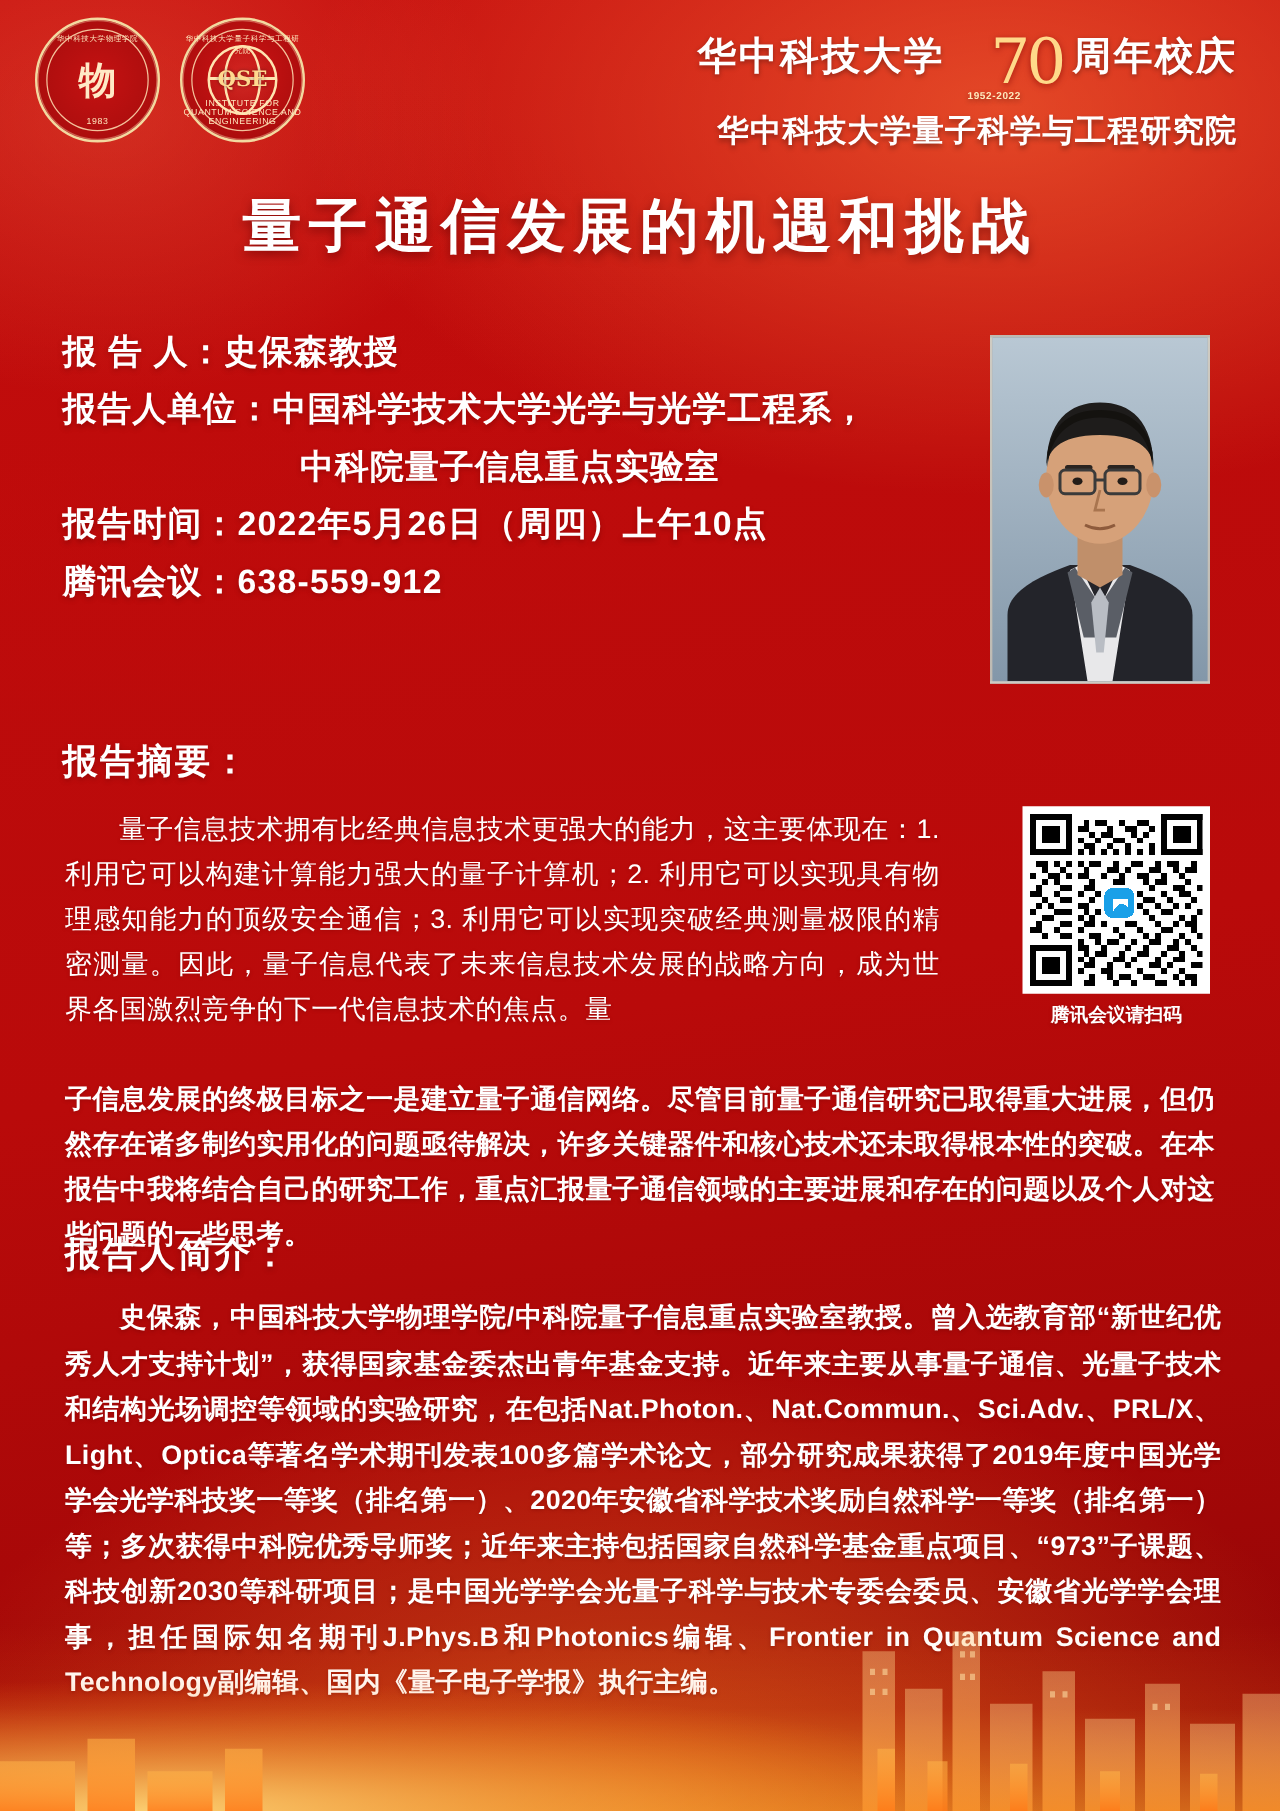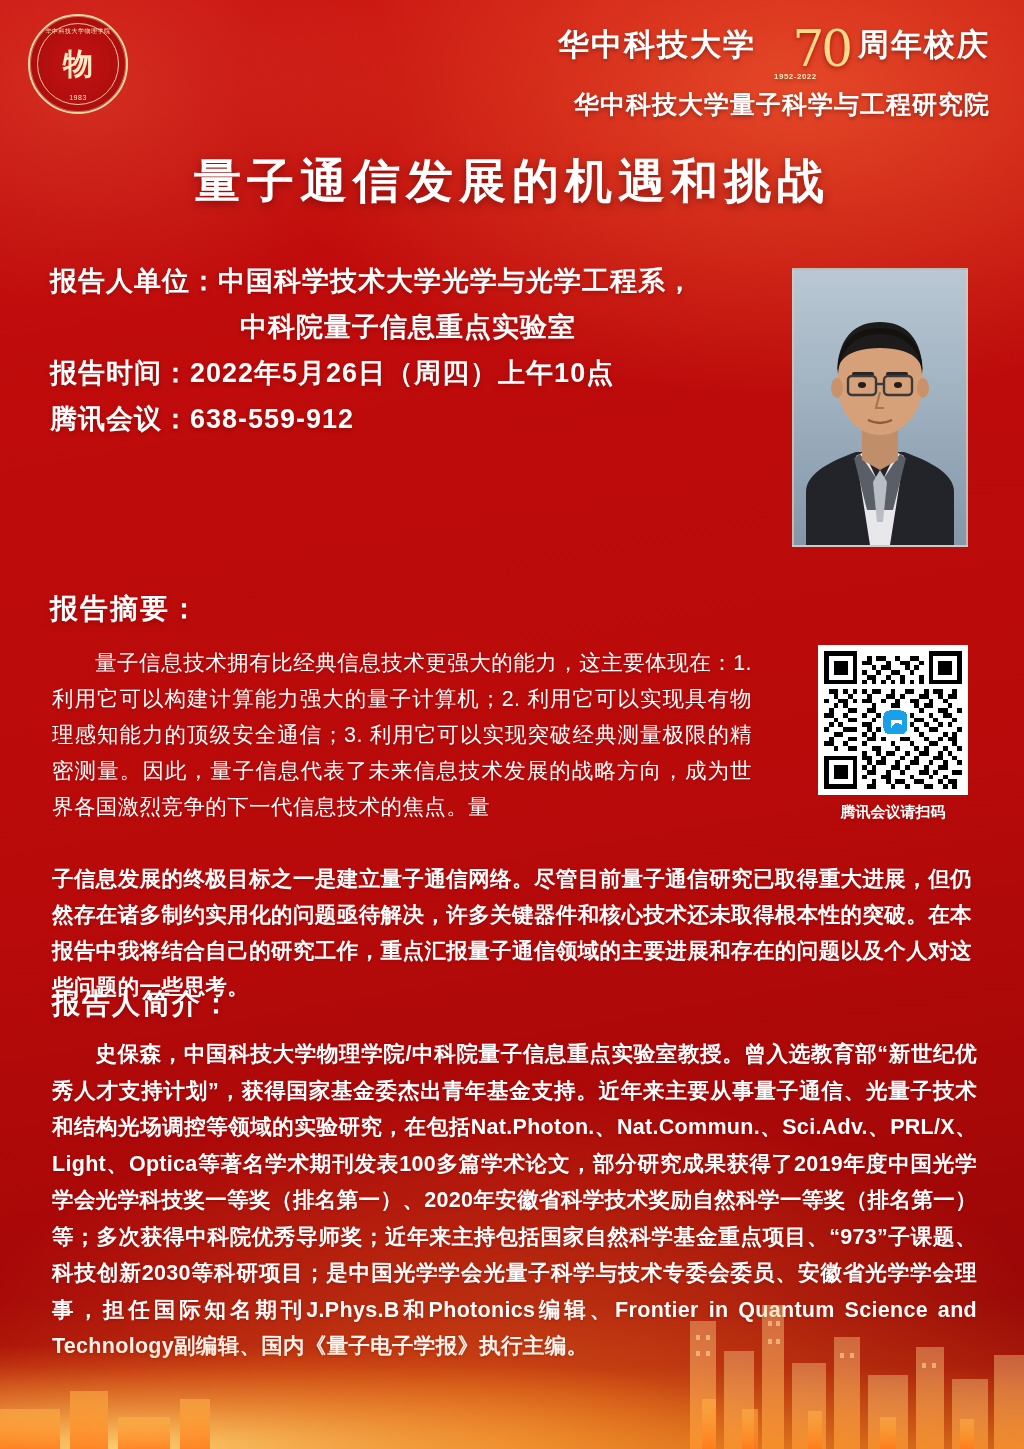--- a/index.html
+++ b/index.html
@@ -195,37 +195,45 @@
   <div class="ribbon r2"></div>
   <div class="ribbon r3"></div>
 
   <div class="logos">
     <div class="seal">
       <div class="ring"></div>
       <div class="toptext">华中科技大学物理学院</div>
       <div class="glyph">物</div>
       <div class="bottext">1983</div>
     </div>
+    <div class="seal qse">
+      <div class="ring"></div>
+      <div class="toptext">华中科技大学量子科学与工程研究院</div>
+      <div class="globe"></div>
+      <div class="qsetext">QSE</div>
+      <div class="bottext">INSTITUTE FOR QUANTUM SCIENCE AND ENGINEERING</div>
+    </div>
   </div>
 
   <div class="header-text">
     <div class="header-line1">
       <span>华中科技大学</span>
       <span class="anniv">
         <span class="num">70</span>
         <span class="yrs">1952-2022</span>
       </span>
       <span>周年校庆</span>
     </div>
     <div class="header-line2">华中科技大学量子科学与工程研究院</div>
   </div>
 
   <div class="title">量子通信发展的机遇和挑战</div>
 
   <div class="info">
+    <div class="info-row">报 告 人：史保森教授</div>
     <div class="info-row">报告人单位：中国科学技术大学光学与光学工程系，</div>
     <div class="info-row indent">中科院量子信息重点实验室</div>
     <div class="info-row">报告时间：2022年5月26日（周四）上午10点</div>
     <div class="info-row">腾讯会议：638-559-912</div>
   </div>
 
   <div class="portrait">
     <svg width="172" height="275" viewBox="0 0 172 275" aria-hidden="true">
       <defs>
         <linearGradient id="bgp" x1="0" y1="0" x2="0" y2="1">

